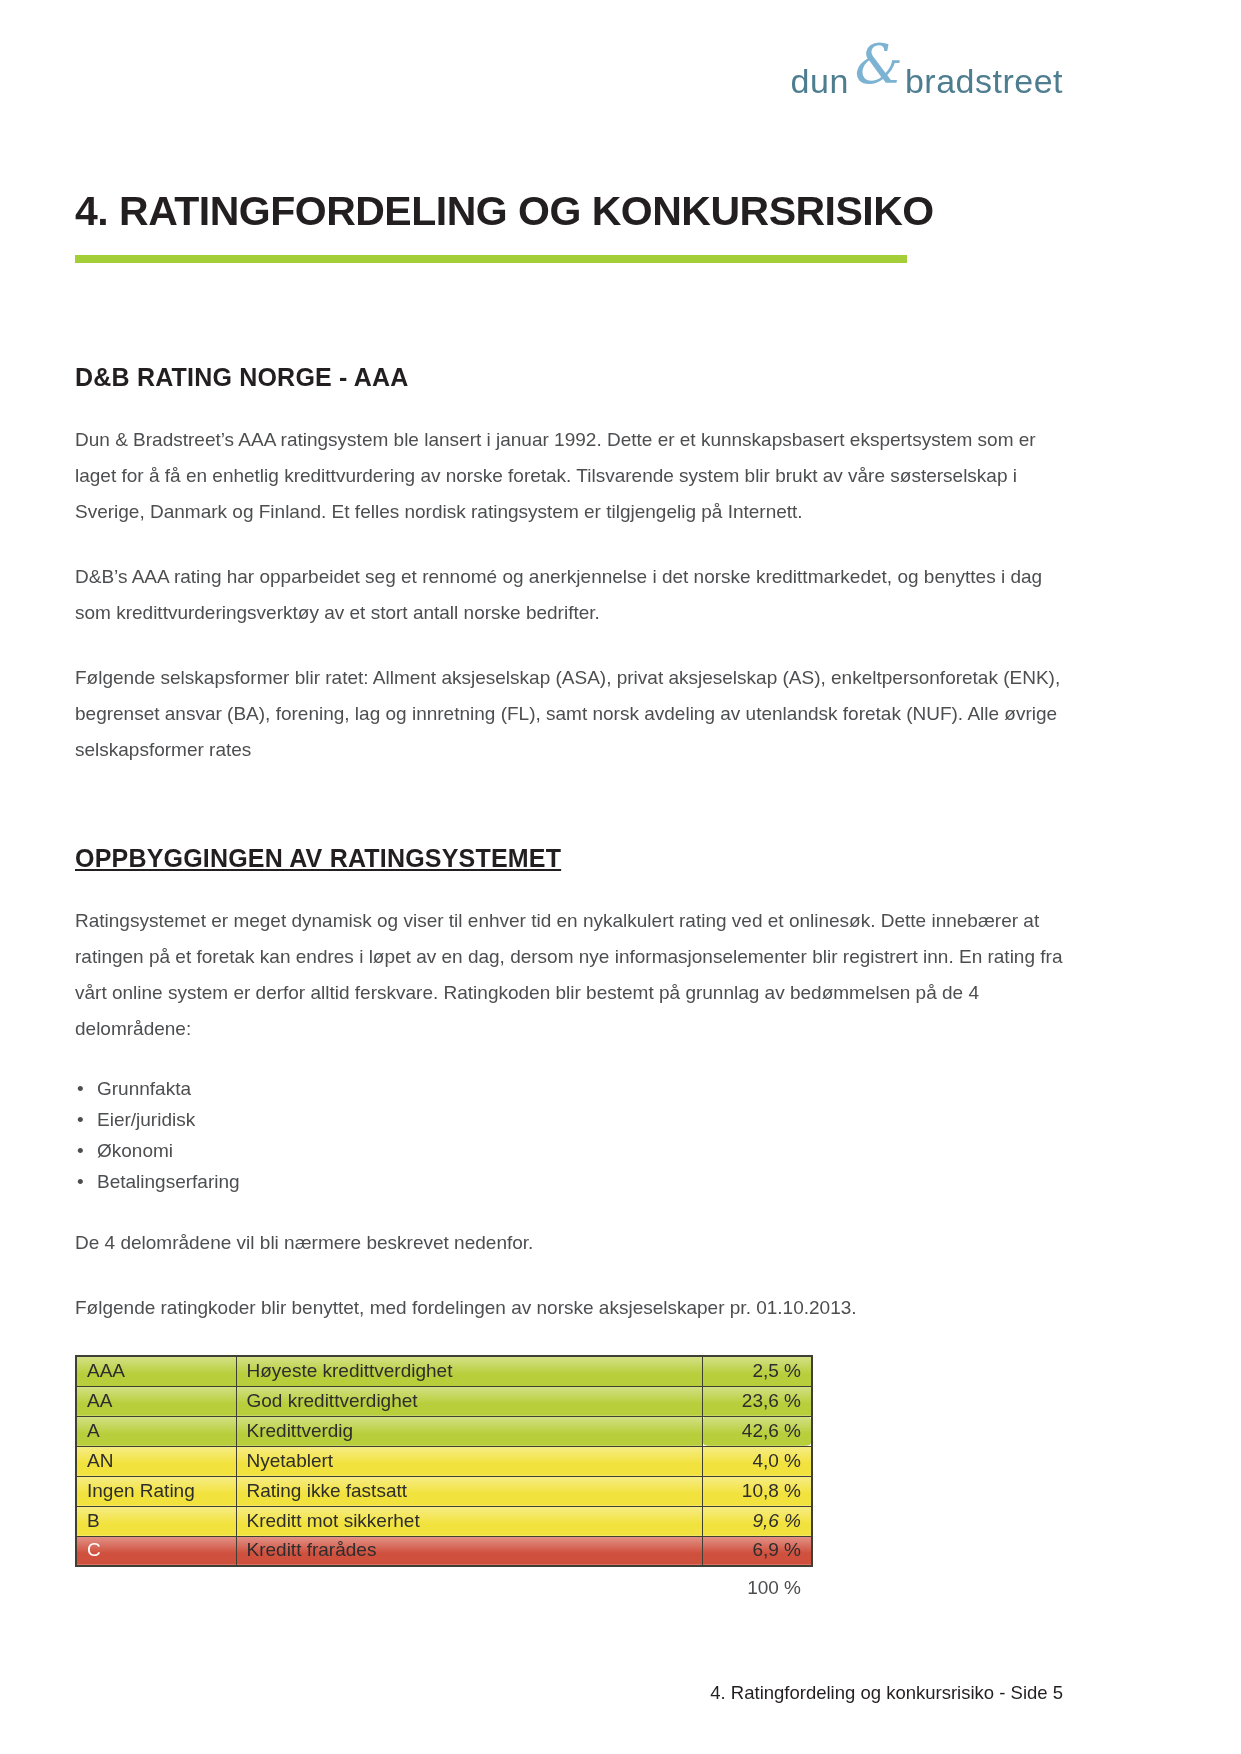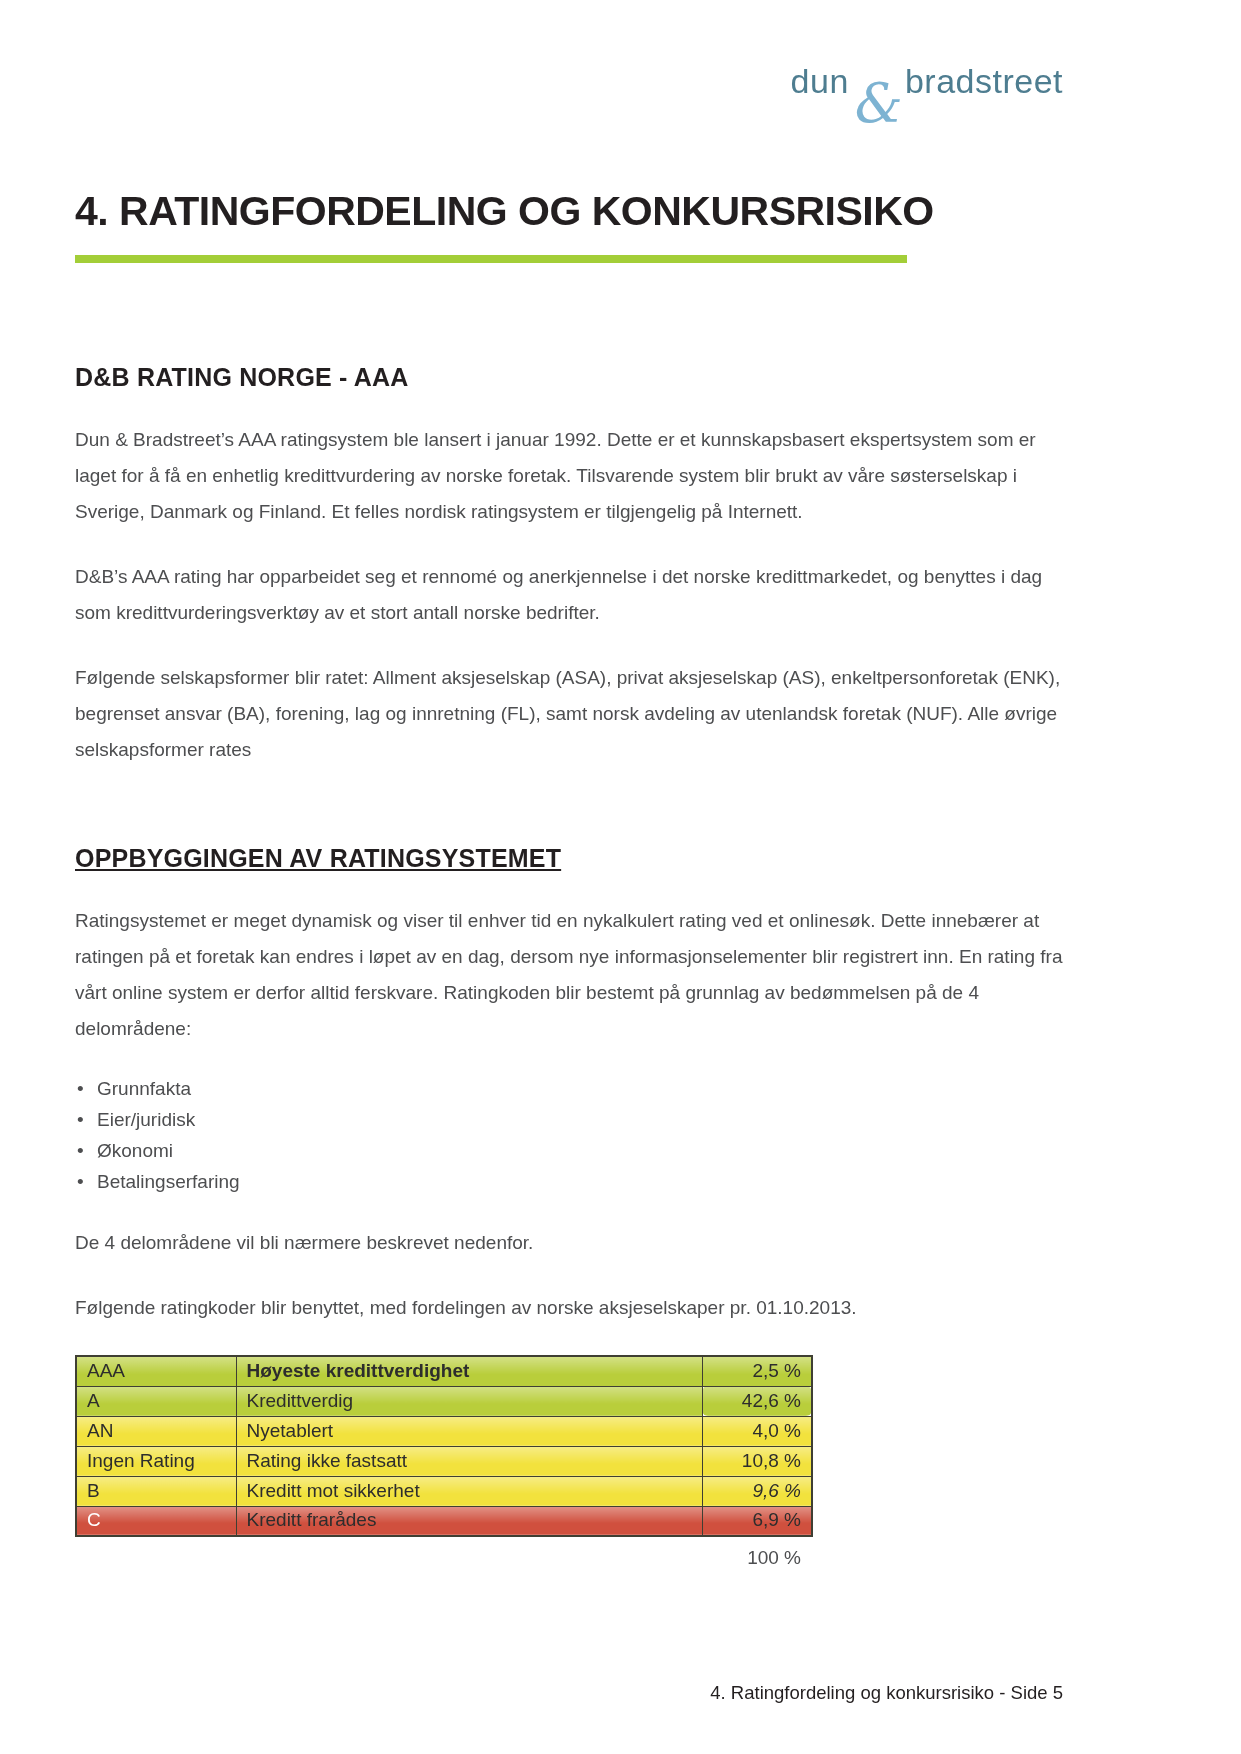--- a/index.html
+++ b/index.html
@@ -13,21 +13,21 @@
     color: #4d4e50;
     overflow: hidden;
   }
 
   
   .logo {
     position: absolute;
     top: 62px;
     right: 178px;
     display: flex;
-    align-items: flex-end;
+    align-items: flex-start;
     white-space: nowrap;
   }
   .logo-word {
     font-size: 34px;
     letter-spacing: 0.5px;
     color: #4e7d90;
   }
   .logo-amp {
     font-family: "DejaVu Serif", serif;
     font-style: italic;
@@ -174,22 +174,27 @@
 
     <table class="rating-table">
       <colgroup>
         <col class="col-code">
           <col class="col-desc">
           <col class="col-pct">
       </colgroup>
       <tbody>
         <tr>
           <td class="cell-code" style="background-color: rgb(185, 206, 59); color: rgb(45, 45, 45);">AAA</td>
-          <td class="cell-desc" style="background-color: rgb(185, 206, 59); font-weight: bold;">Høyeste kredittverdighet</td>
+          <td class="cell-desc" style="background-color: rgb(185, 206, 59);">Høyeste kredittverdighet</td>
           <td class="cell-pct" style="background-color: rgb(185, 206, 59);">2,5 %</td>
+        </tr>
+        <tr>
+          <td class="cell-code" style="background-color: rgb(185, 206, 59); color: rgb(45, 45, 45);">AA</td>
+          <td class="cell-desc" style="background-color: rgb(185, 206, 59);">God kredittverdighet</td>
+          <td class="cell-pct" style="background-color: rgb(185, 206, 59);">23,6 %</td>
         </tr>
         <tr>
           <td class="cell-code" style="background-color: rgb(185, 206, 59); color: rgb(45, 45, 45);">A</td>
           <td class="cell-desc" style="background-color: rgb(185, 206, 59);">Kredittverdig</td>
           <td class="cell-pct" style="background-color: rgb(185, 206, 59); border-radius: 6px;">42,6 %</td>
         </tr>
         <tr>
           <td class="cell-code" style="background-color: rgb(242, 226, 61); color: rgb(45, 45, 45);">AN</td>
           <td class="cell-desc" style="background-color: rgb(242, 226, 61);">Nyetablert</td>
           <td class="cell-pct" style="background-color: rgb(242, 226, 61);">4,0 %</td>

